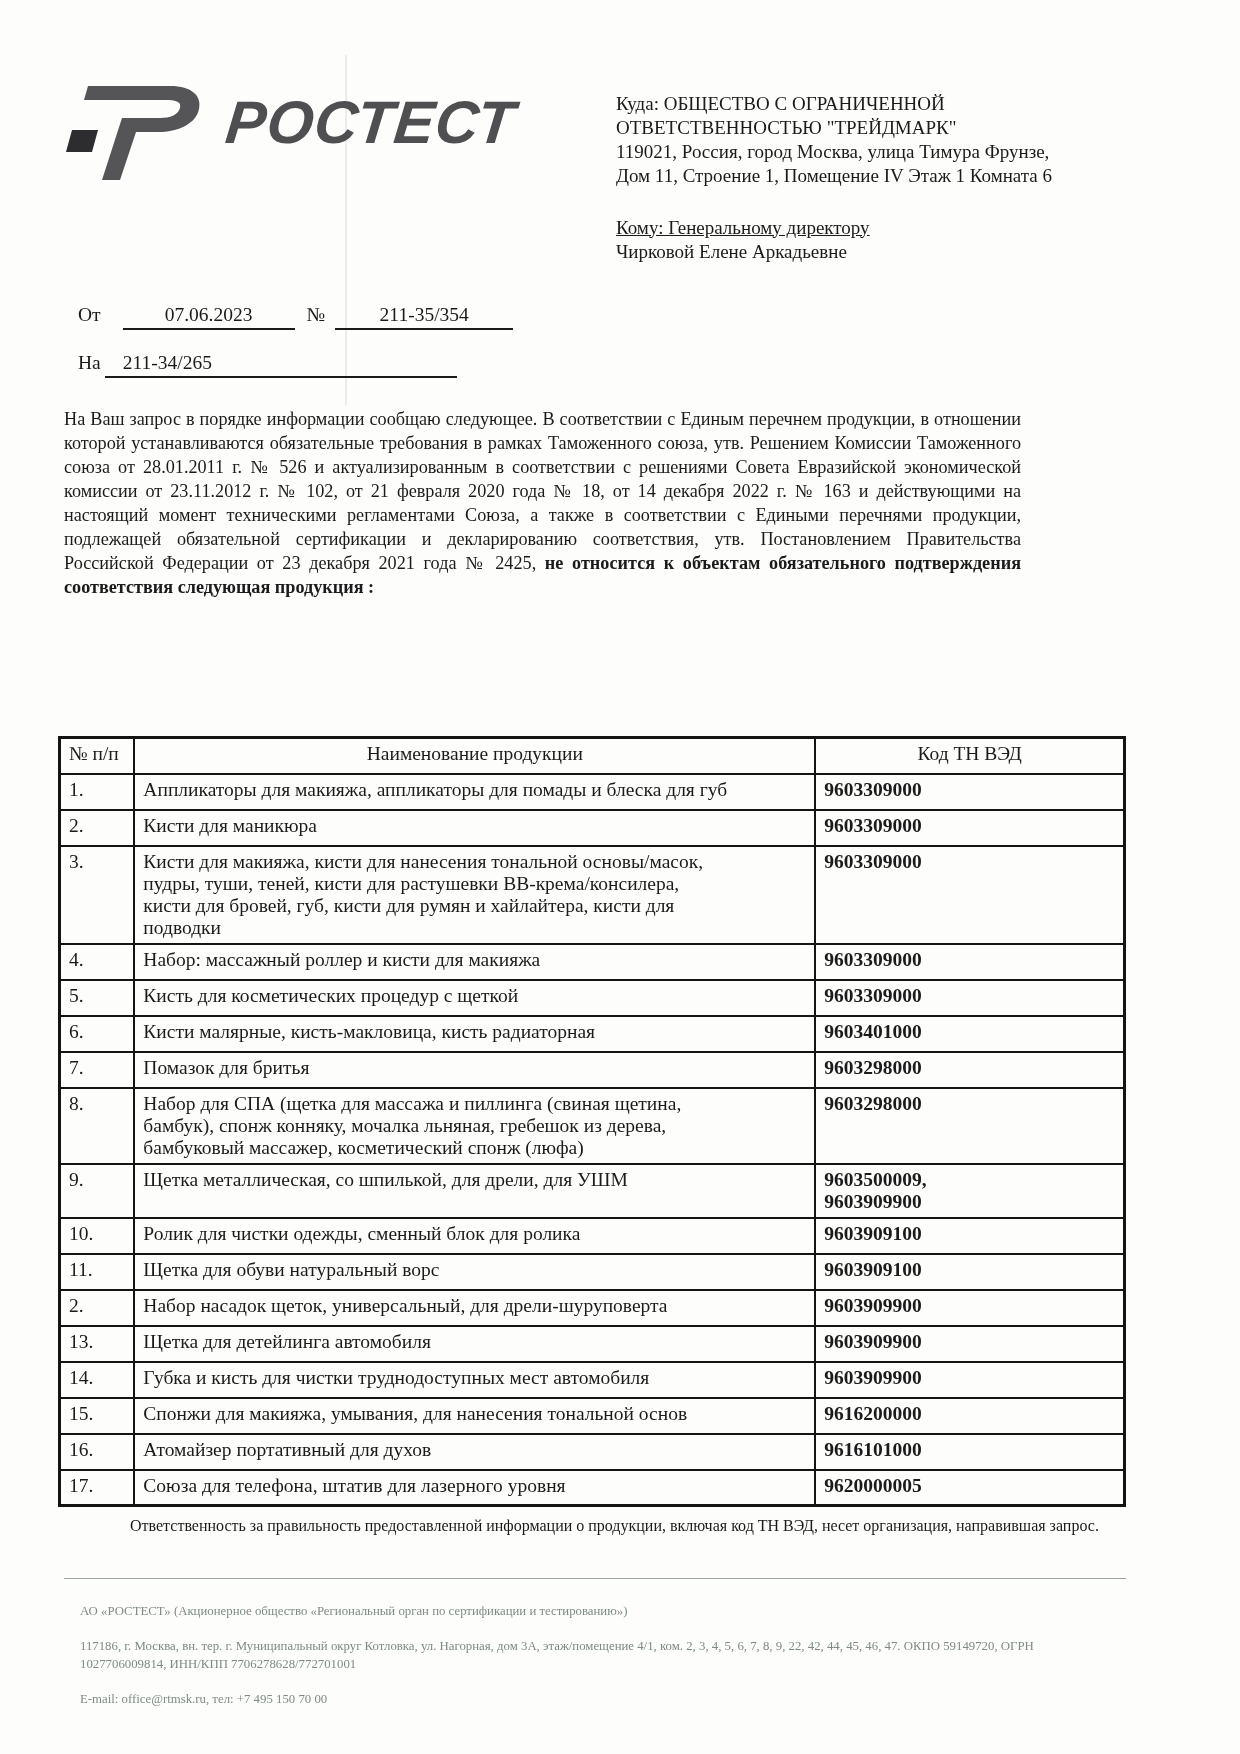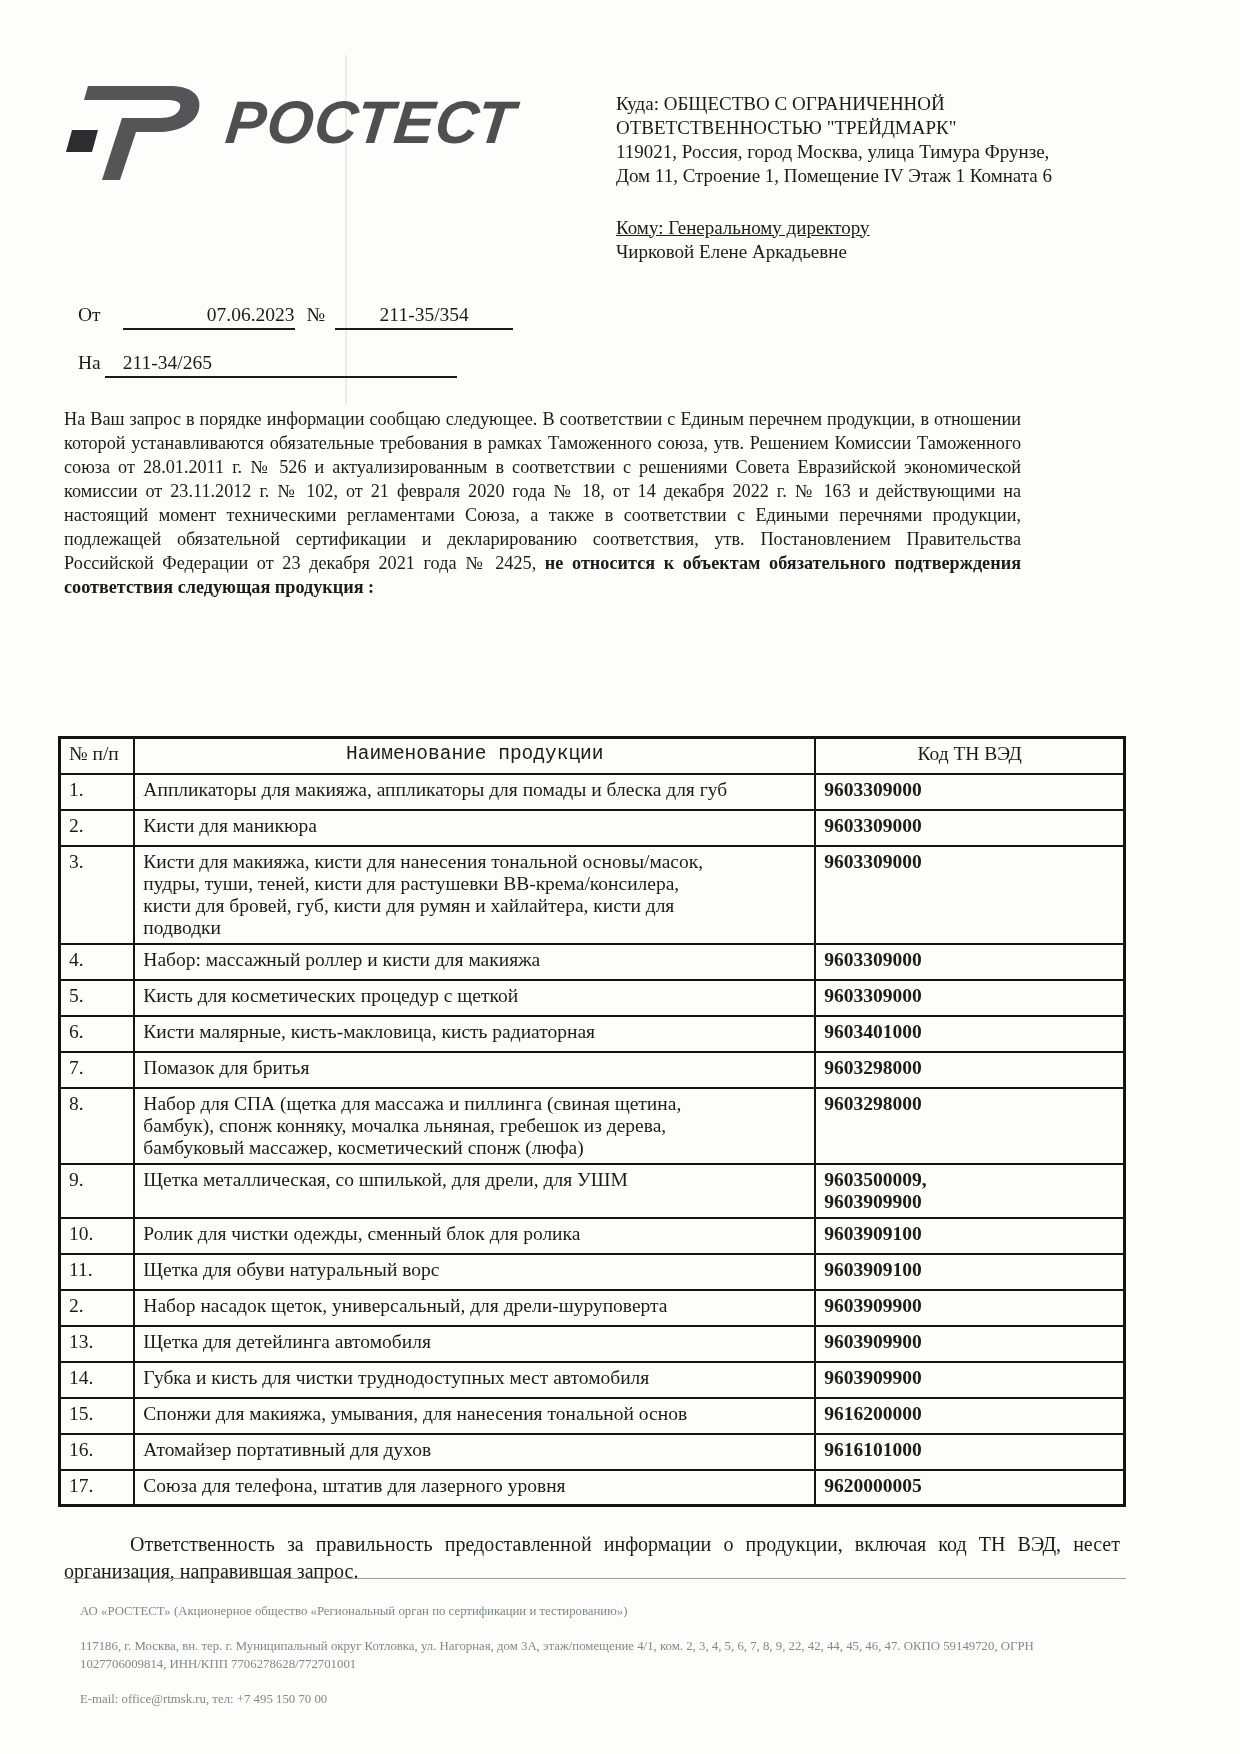--- a/index.html
+++ b/index.html
@@ -40,21 +40,21 @@
   
   .addr-block{position:absolute;left:616px;top:92px;width:472px;font-size:19px;line-height:1.27;}
   .addr-block p{margin:0;}
   .addr-block .kogo{margin-top:27px;text-decoration:underline;}
 
   
   .ref-row{position:absolute;left:78px;font-size:19.5px;}
   .ref-from{top:304px;}
   .ref-reply{top:352px;}
   .u{display:inline-block;border-bottom:2px solid var(--ink);text-align:center;padding-bottom:2px;}
-  .u-date{width:172px;margin-left:22px;text-align:right;}
+  .u-date{width:172px;margin-left:22px;}
   .num-label{margin-left:12px;}
   .u-num{width:178px;margin-left:10px;}
   .u-reply{width:352px;text-align:left;padding-left:18px;margin-left:4px;}
 
   
   .body-par{
     position:absolute;left:64px;top:407px;width:957px;
     font-size:18.2px;line-height:1.32;text-align:justify;margin:0;
   }
   .body-par .bold{font-weight:bold;}
@@ -65,30 +65,30 @@
     border-collapse:collapse;width:100%;
     border:3px solid var(--line);
     font-size:19.5px;
   }
   table.products th,table.products td{
     border:2px solid var(--line);
     padding:4px 8px;
     vertical-align:top;
   }
   th.col-num{width:75px;text-align:left;font-weight:normal;padding-left:8px;}
-  th.col-name{width:683px;text-align:center;font-weight:normal;font-family:Liberation Mono, monospace;}
+  th.col-name{width:683px;text-align:center;font-weight:normal;}
   th.col-code{width:310px;text-align:center;font-weight:normal;}
   td.cell-num{padding-left:8px;}
   td.cell-name{padding-left:12px;white-space:pre-line;}
   td.cell-code{text-align:left;font-weight:bold;white-space:pre-line;}
   table.products tr{height:36px;}
 
   .closing{
-    margin:24px 0 0 6px;width:1056px;
-    font-size:20px;line-height:1.35;
+    margin:8px 0 0 6px;width:1056px;
+    font-size:16px;line-height:1.35;
     text-indent:66px;text-align:justify;
   }
 
   
   .footer{
     position:absolute;left:64px;top:1578px;width:1062px;
     border-top:1px solid #9aa59f;
     padding-top:7px;
     font-size:12.8px;line-height:1.45;
     color:var(--footer);

